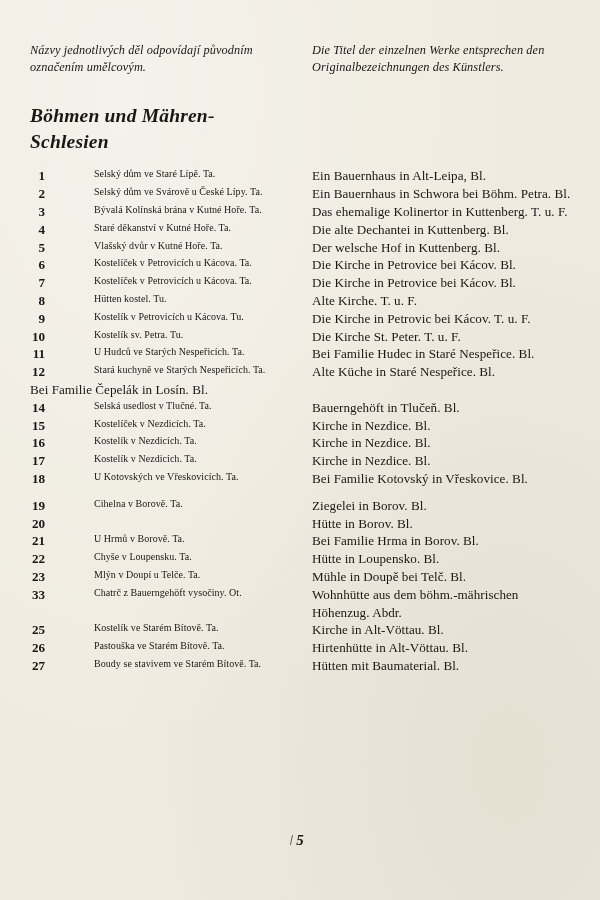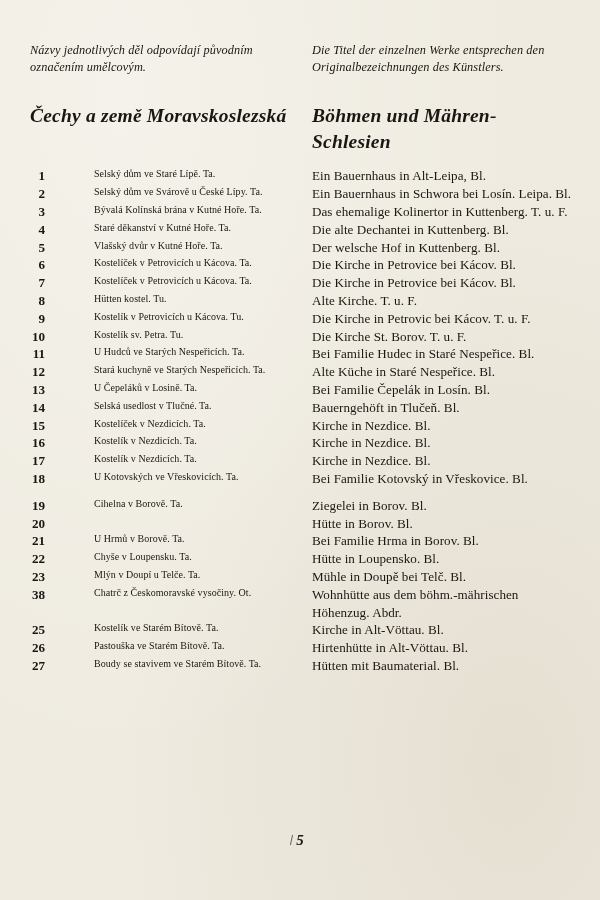--- a/index.html
+++ b/index.html
@@ -143,42 +143,39 @@
 
 <div class="page">
   <div class="inner">
 
     <div class="note-row">
       <div class="note-col-left">Názvy jednotlivých děl odpovídají původním označením umělcovým.</div>
       <div class="note-col-right">Die Titel der einzelnen Werke entsprechen den Originalbezeichnungen des Künstlers.</div>
     </div>
 
     <div class="heading-row">
-      <div class="head-left">
-        <div class="heading">Čechy a země Moravskoslezská</div>
-      </div>
       <div class="head-right">
         <div class="heading">Böhmen und Mähren-Schlesien</div>
       </div>
     </div>
 
     <div class="list" id="entry-list">
         <div class="row">
           <div class="left">
             <div class="num">1</div>
             <div class="cz">Selský dům ve Staré Lípě. Ta.</div>
           </div>
           <div class="right">Ein Bauernhaus in Alt-Leipa, Bl.</div>
         </div>
         <div class="row">
           <div class="left">
             <div class="num">2</div>
             <div class="cz">Selský dům ve Svárově u České Lípy. Ta.</div>
           </div>
-          <div class="right">Ein Bauernhaus in Schwora bei Losín. Leipa. Bl.</div>
+          <div class="right">Ein Bauernhaus in Schwora bei Böhm. Petra. Bl.</div>
         </div>
         <div class="row">
           <div class="left">
             <div class="num">3</div>
             <div class="cz">Bývalá Kolínská brána v Kutné Hoře. Ta.</div>
           </div>
           <div class="right">Das ehemalige Kolinertor in Kuttenberg. T. u. F.</div>
         </div>
         <div class="row">
           <div class="left">
@@ -220,41 +217,37 @@
             <div class="num">9</div>
             <div class="cz">Kostelík v Petrovicích u Kácova. Tu.</div>
           </div>
           <div class="right">Die Kirche in Petrovic bei Kácov. T. u. F.</div>
         </div>
         <div class="row">
           <div class="left">
             <div class="num">10</div>
             <div class="cz">Kostelík sv. Petra. Tu.</div>
           </div>
-          <div class="right">Die Kirche St. Borov. T. u. F.</div>
+          <div class="right">Die Kirche St. Peter. T. u. F.</div>
         </div>
         <div class="row">
           <div class="left">
             <div class="num">11</div>
             <div class="cz">U Hudců ve Starých Nespeřicích. Ta.</div>
           </div>
           <div class="right">Bei Familie Hudec in Staré Nespeřice. Bl.</div>
         </div>
         <div class="row">
           <div class="left">
             <div class="num">12</div>
             <div class="cz">Stará kuchyně ve Starých Nespeřicích. Ta.</div>
           </div>
           <div class="right">Alte Küche in Staré Nespeřice. Bl.</div>
         </div>
         <div class="row">
-          <div class="left">
-            <div class="num">13</div>
-            <div class="cz">U Čepeláků v Losině. Ta.</div>
-          </div>
           <div class="right">Bei Familie Čepelák in Losín. Bl.</div>
         </div>
         <div class="row">
           <div class="left">
             <div class="num">14</div>
             <div class="cz">Selská usedlost v Tlučné. Ta.</div>
           </div>
           <div class="right">Bauerngehöft in Tlučeň. Bl.</div>
         </div>
         <div class="row">
@@ -315,22 +308,22 @@
         </div>
         <div class="row">
           <div class="left">
             <div class="num">23</div>
             <div class="cz">Mlýn v Doupí u Telče. Ta.</div>
           </div>
           <div class="right">Mühle in Doupě bei Telč. Bl.</div>
         </div>
         <div class="row">
           <div class="left">
-            <div class="num">38</div>
-            <div class="cz">Chatrč z Českomoravské vysočiny. Ot.</div>
+            <div class="num">33</div>
+            <div class="cz">Chatrč z Bauerngehöft vysočiny. Ot.</div>
           </div>
           <div class="right">Wohnhütte aus dem böhm.-mährischen Höhenzug. Abdr.</div>
         </div>
         <div class="row">
           <div class="left">
             <div class="num">25</div>
             <div class="cz">Kostelík ve Starém Bítově. Ta.</div>
           </div>
           <div class="right">Kirche in Alt-Vöttau. Bl.</div>
         </div>

